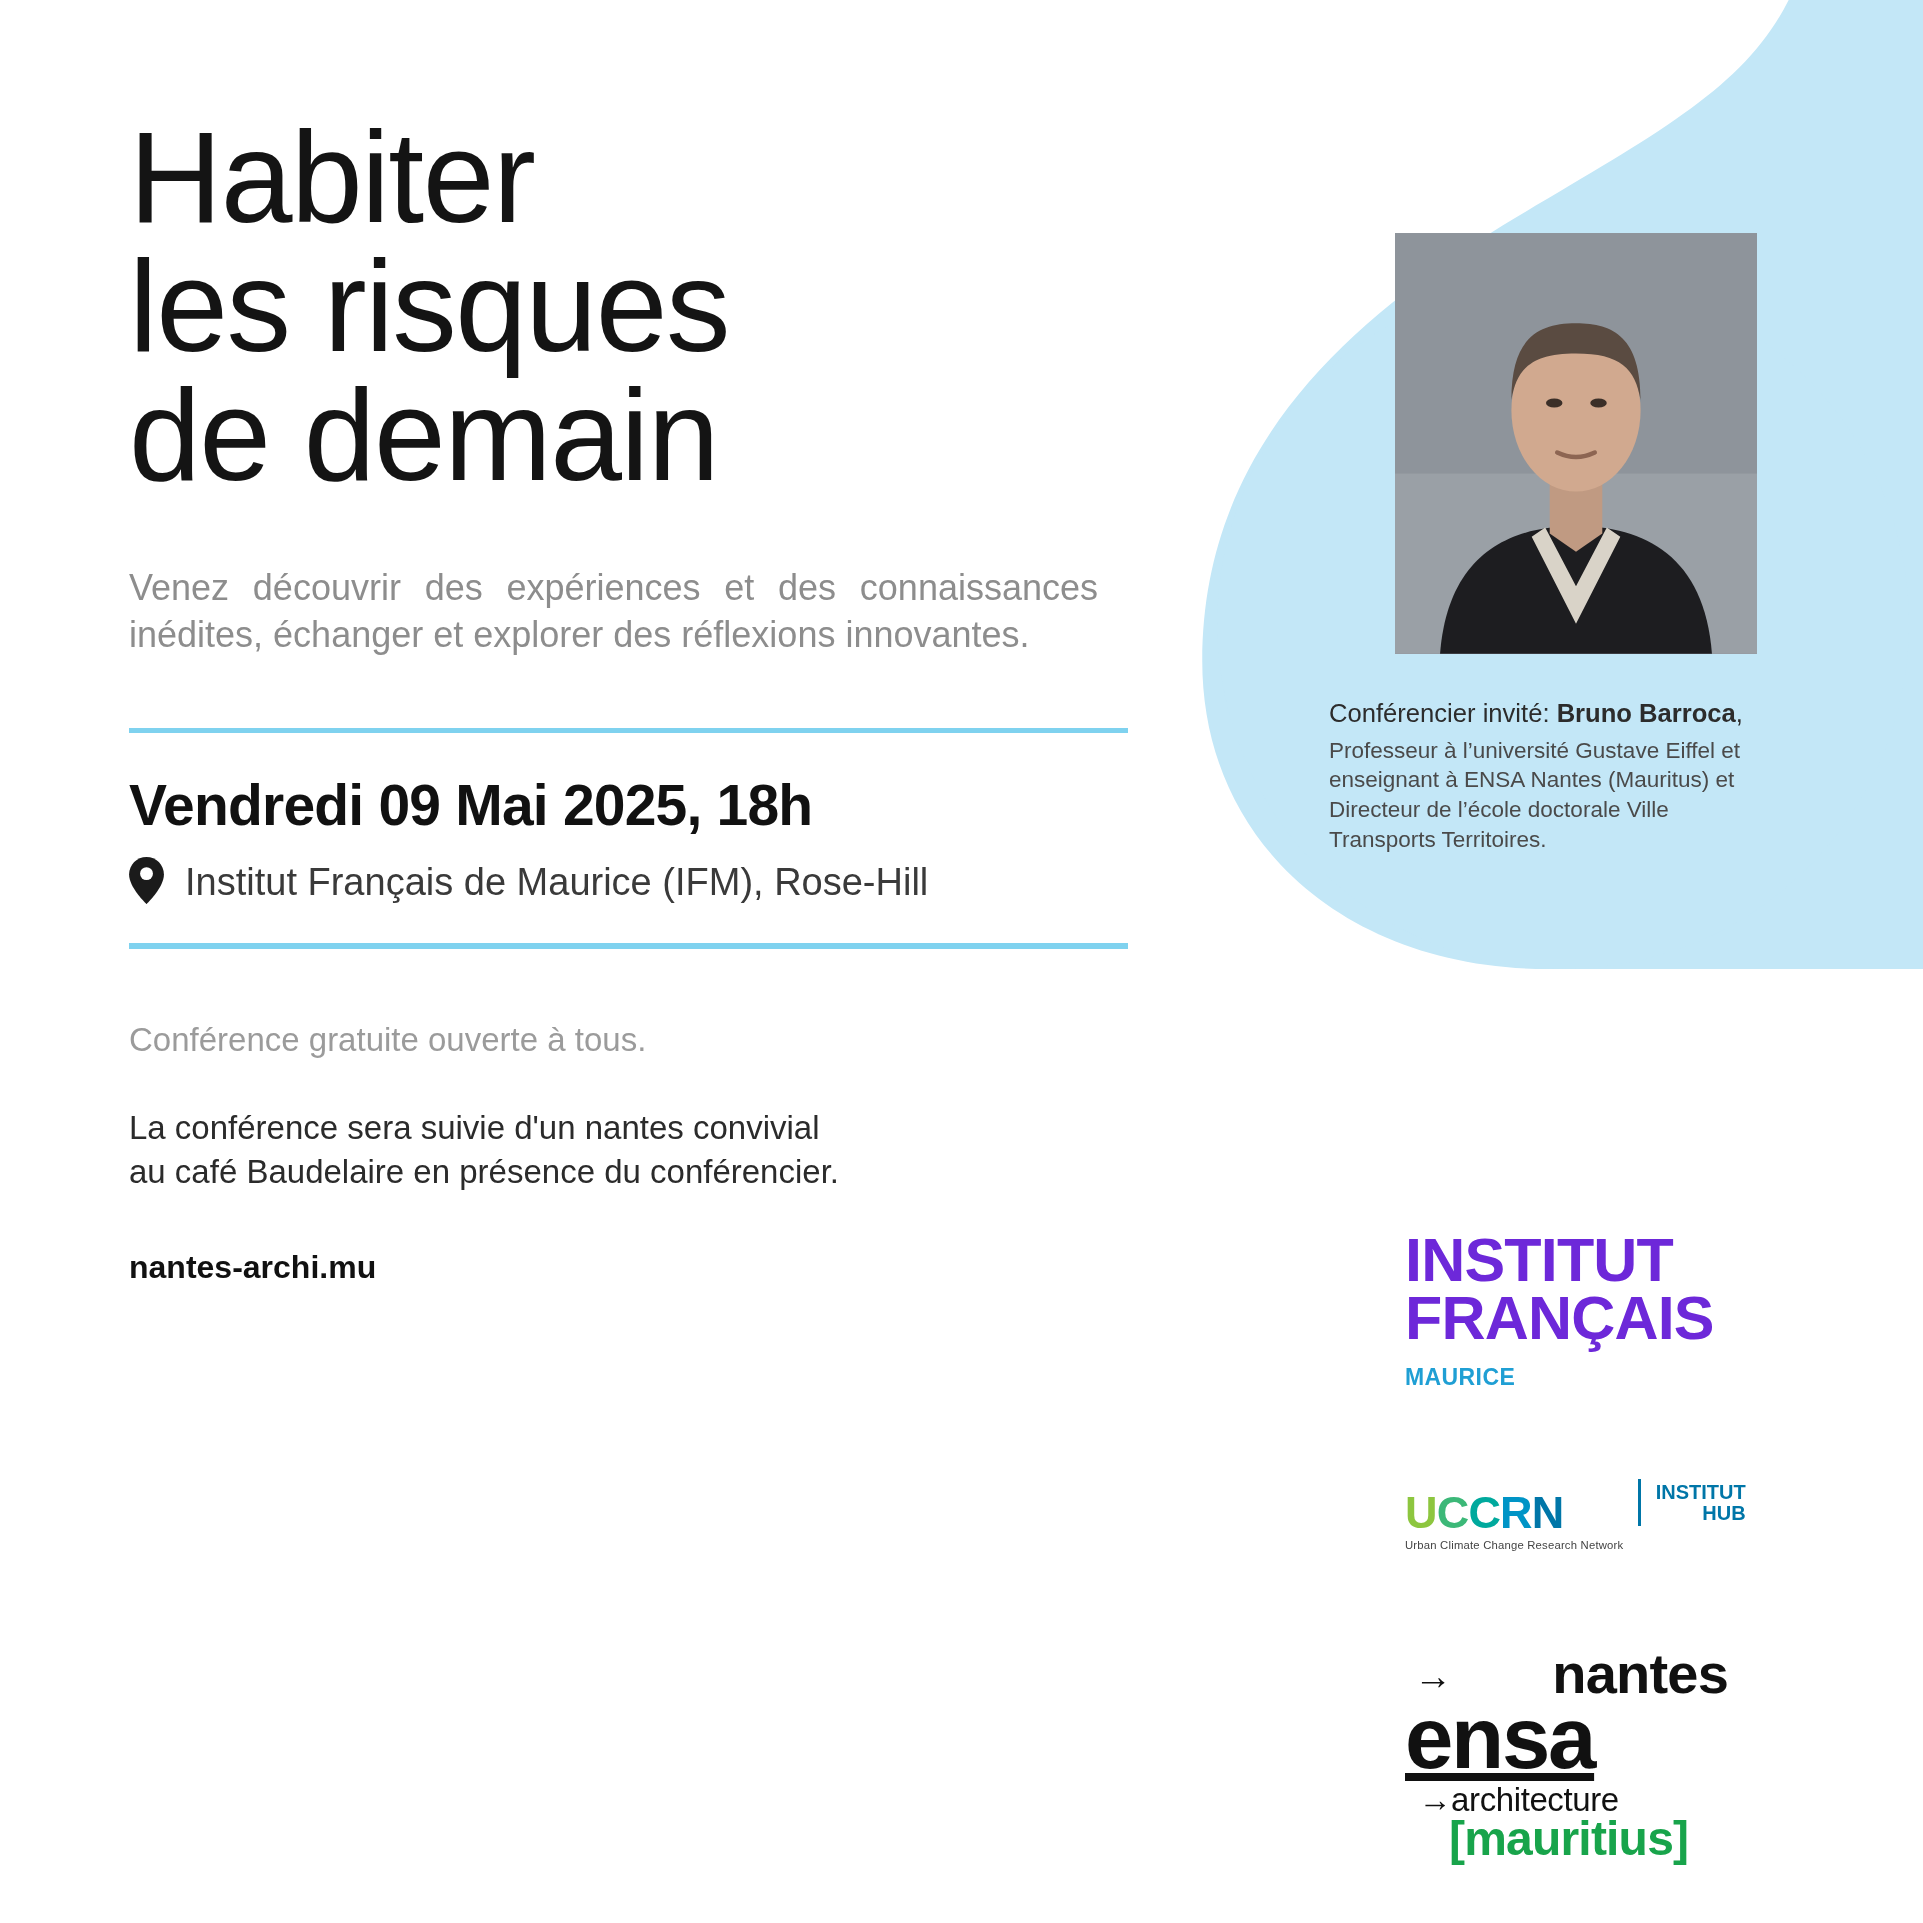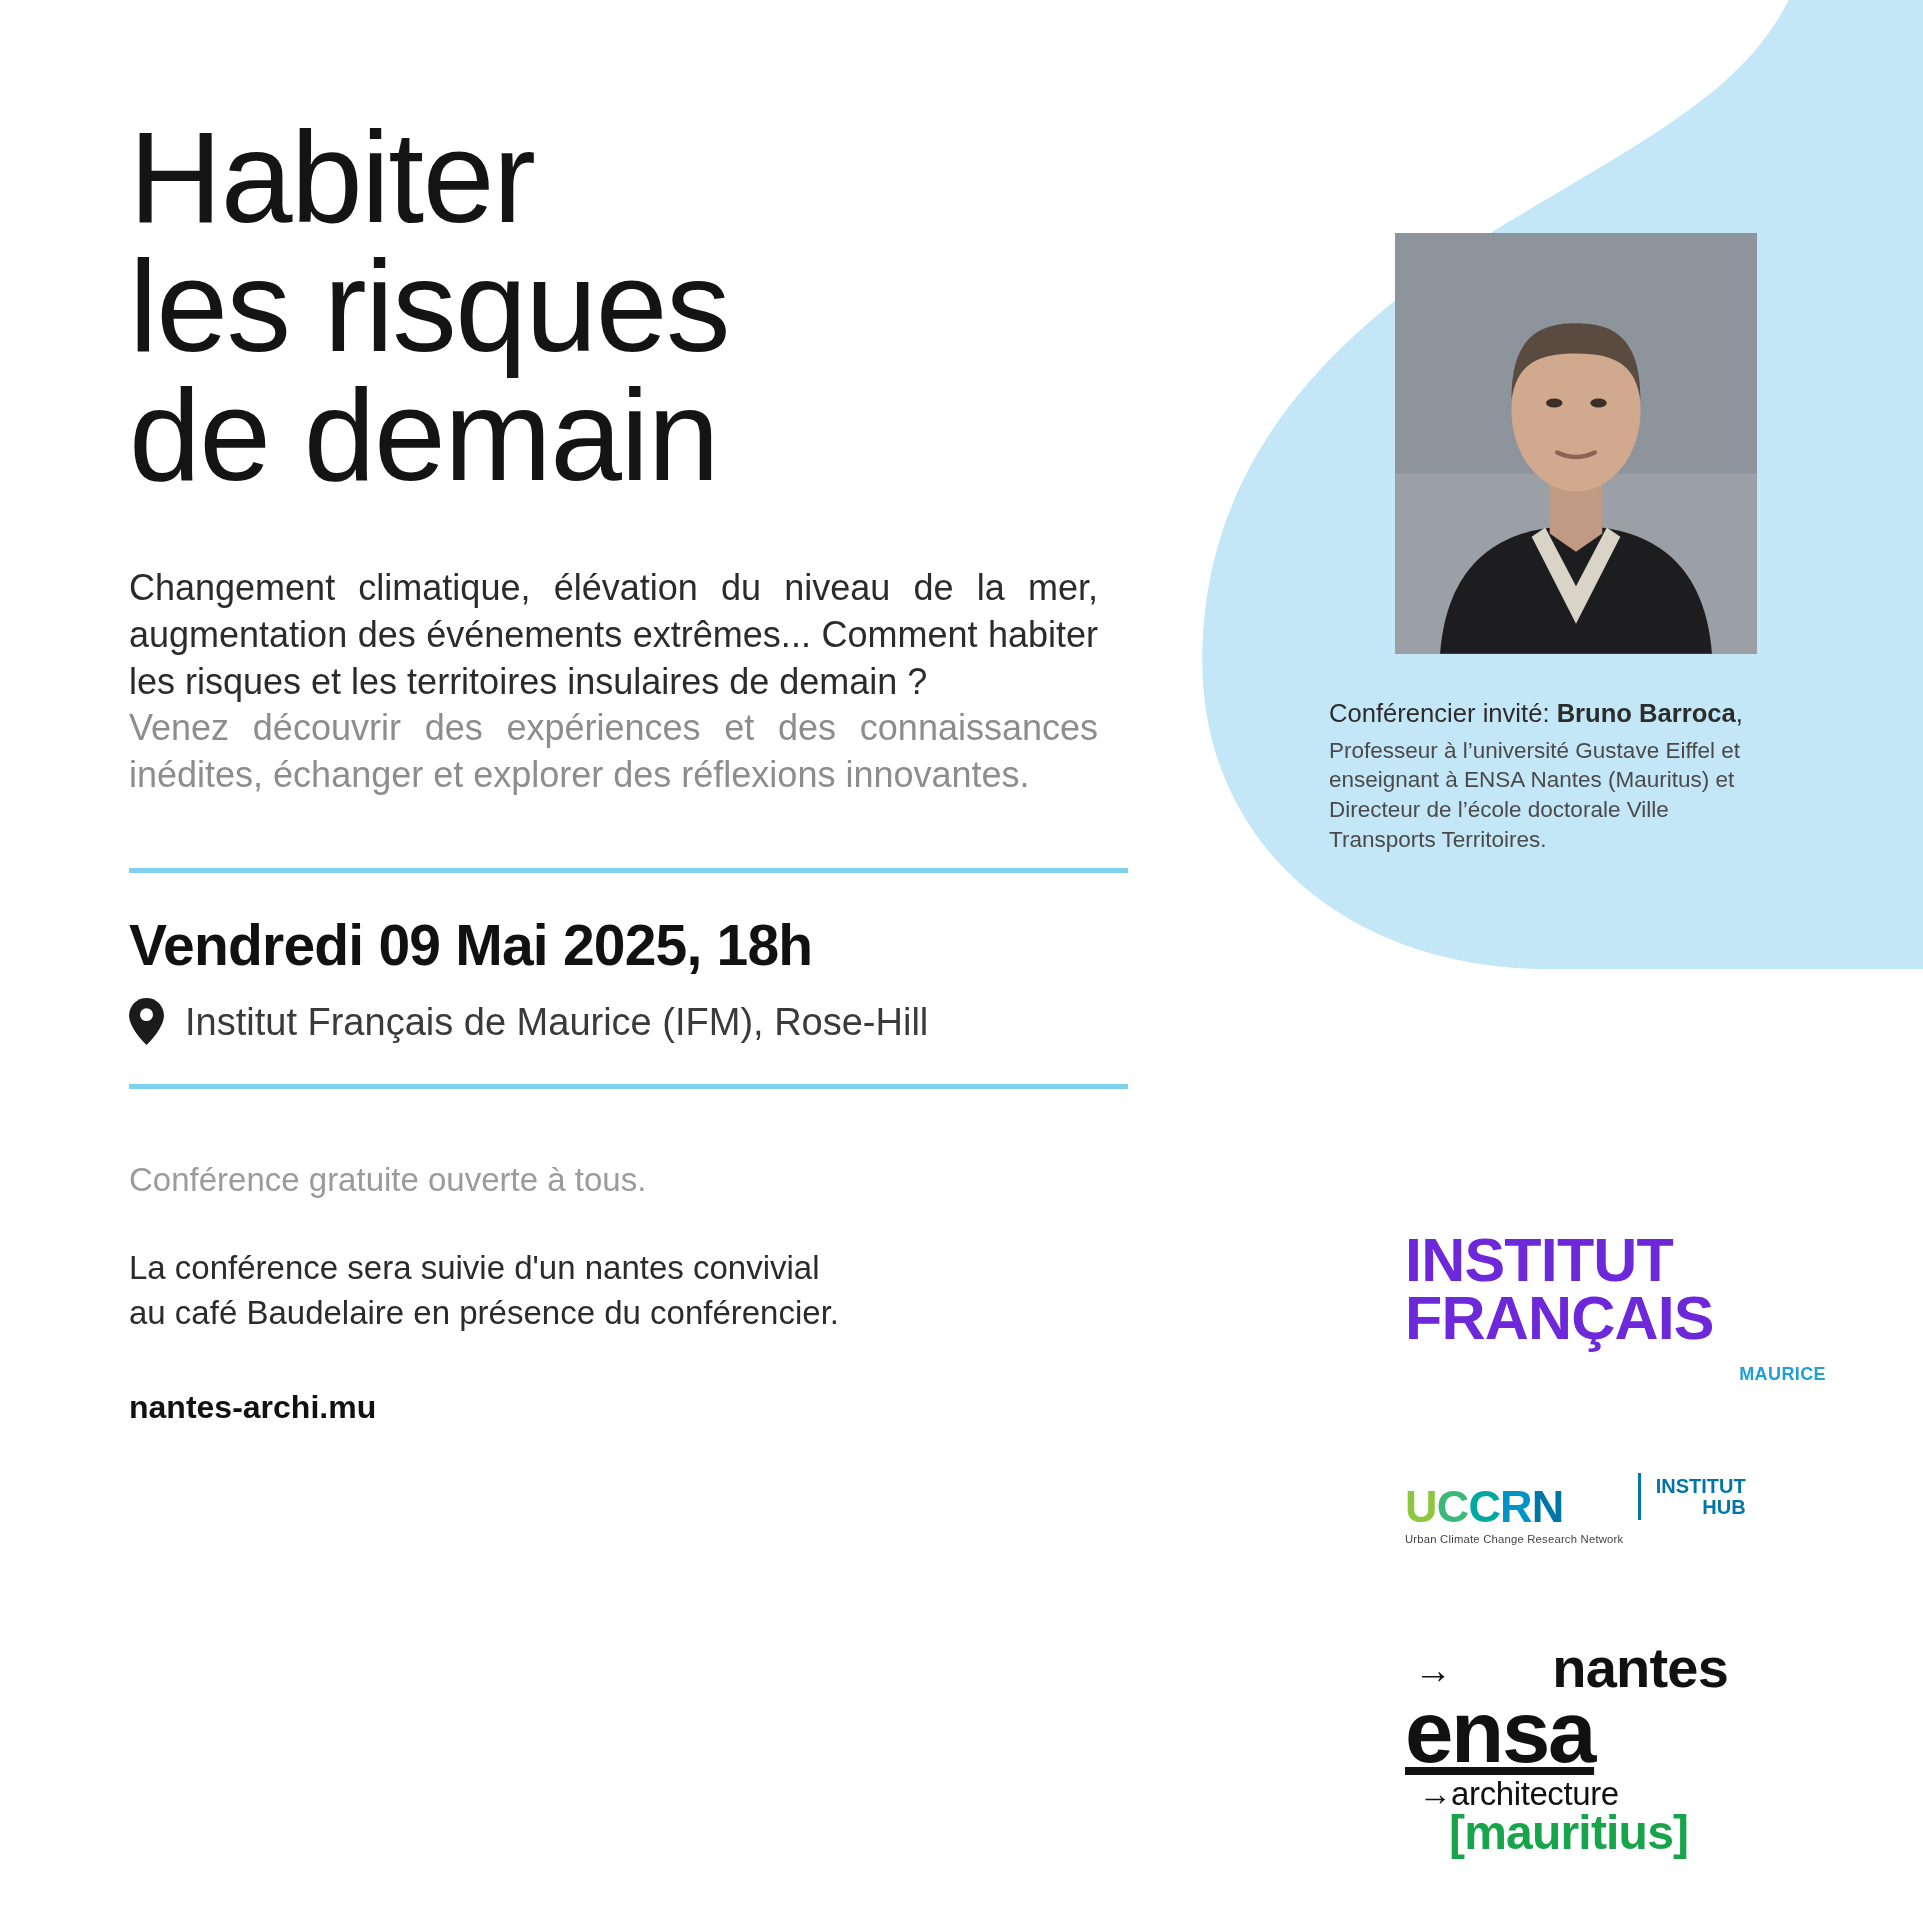--- a/index.html
+++ b/index.html
@@ -154,26 +154,25 @@
 
   .if-logo-text {
     font-size: 61px;
     font-weight: 700;
     line-height: 0.95;
     letter-spacing: -0.8px;
     color: #6d28d9;
     white-space: pre-line;
   }
   .if-logo-sub {
-    font-size: 18px;
+    font-size: 23px;
     font-weight: 700;
     color: #1f9fd4;
     margin-top: 16.5px;
     letter-spacing: 0.4px;
-    text-align: right;
   }
 
   .uccrn {
     margin-top: 63px;
     display: flex;
     align-items: center;
     gap: 10.5px;
   }
   .uccrn-main { line-height: 1; }
   .uccrn-word {
@@ -267,21 +266,20 @@
   <circle cx="620" cy="830" r="460" fill="#c3e7f7"></circle>
 </svg>
 
 <div class="left-col">
 
   <h1 class="poster-title">Habiter
 les risques
 de demain</h1>
 
   <div class="intro-block">
-    <p class="intro-main">Changement climatique, élévation du niveau de la mer, augmentation des événements extrêmes... Comment habiter les risques et les territoires insulaires de demain ?</p>
     <p class="intro-sub">Venez découvrir des expériences et des connaissances inédites, échanger et explorer des réflexions innovantes.</p>
   </div>
 
   <hr class="rule rule-top">
 
   <div class="event-date">Vendredi 09 Mai 2025, 18h</div>
 
   <div class="venue-row">
     <span class="pin-icon">
       <svg width="35" height="47" viewBox="0 0 46 62">

